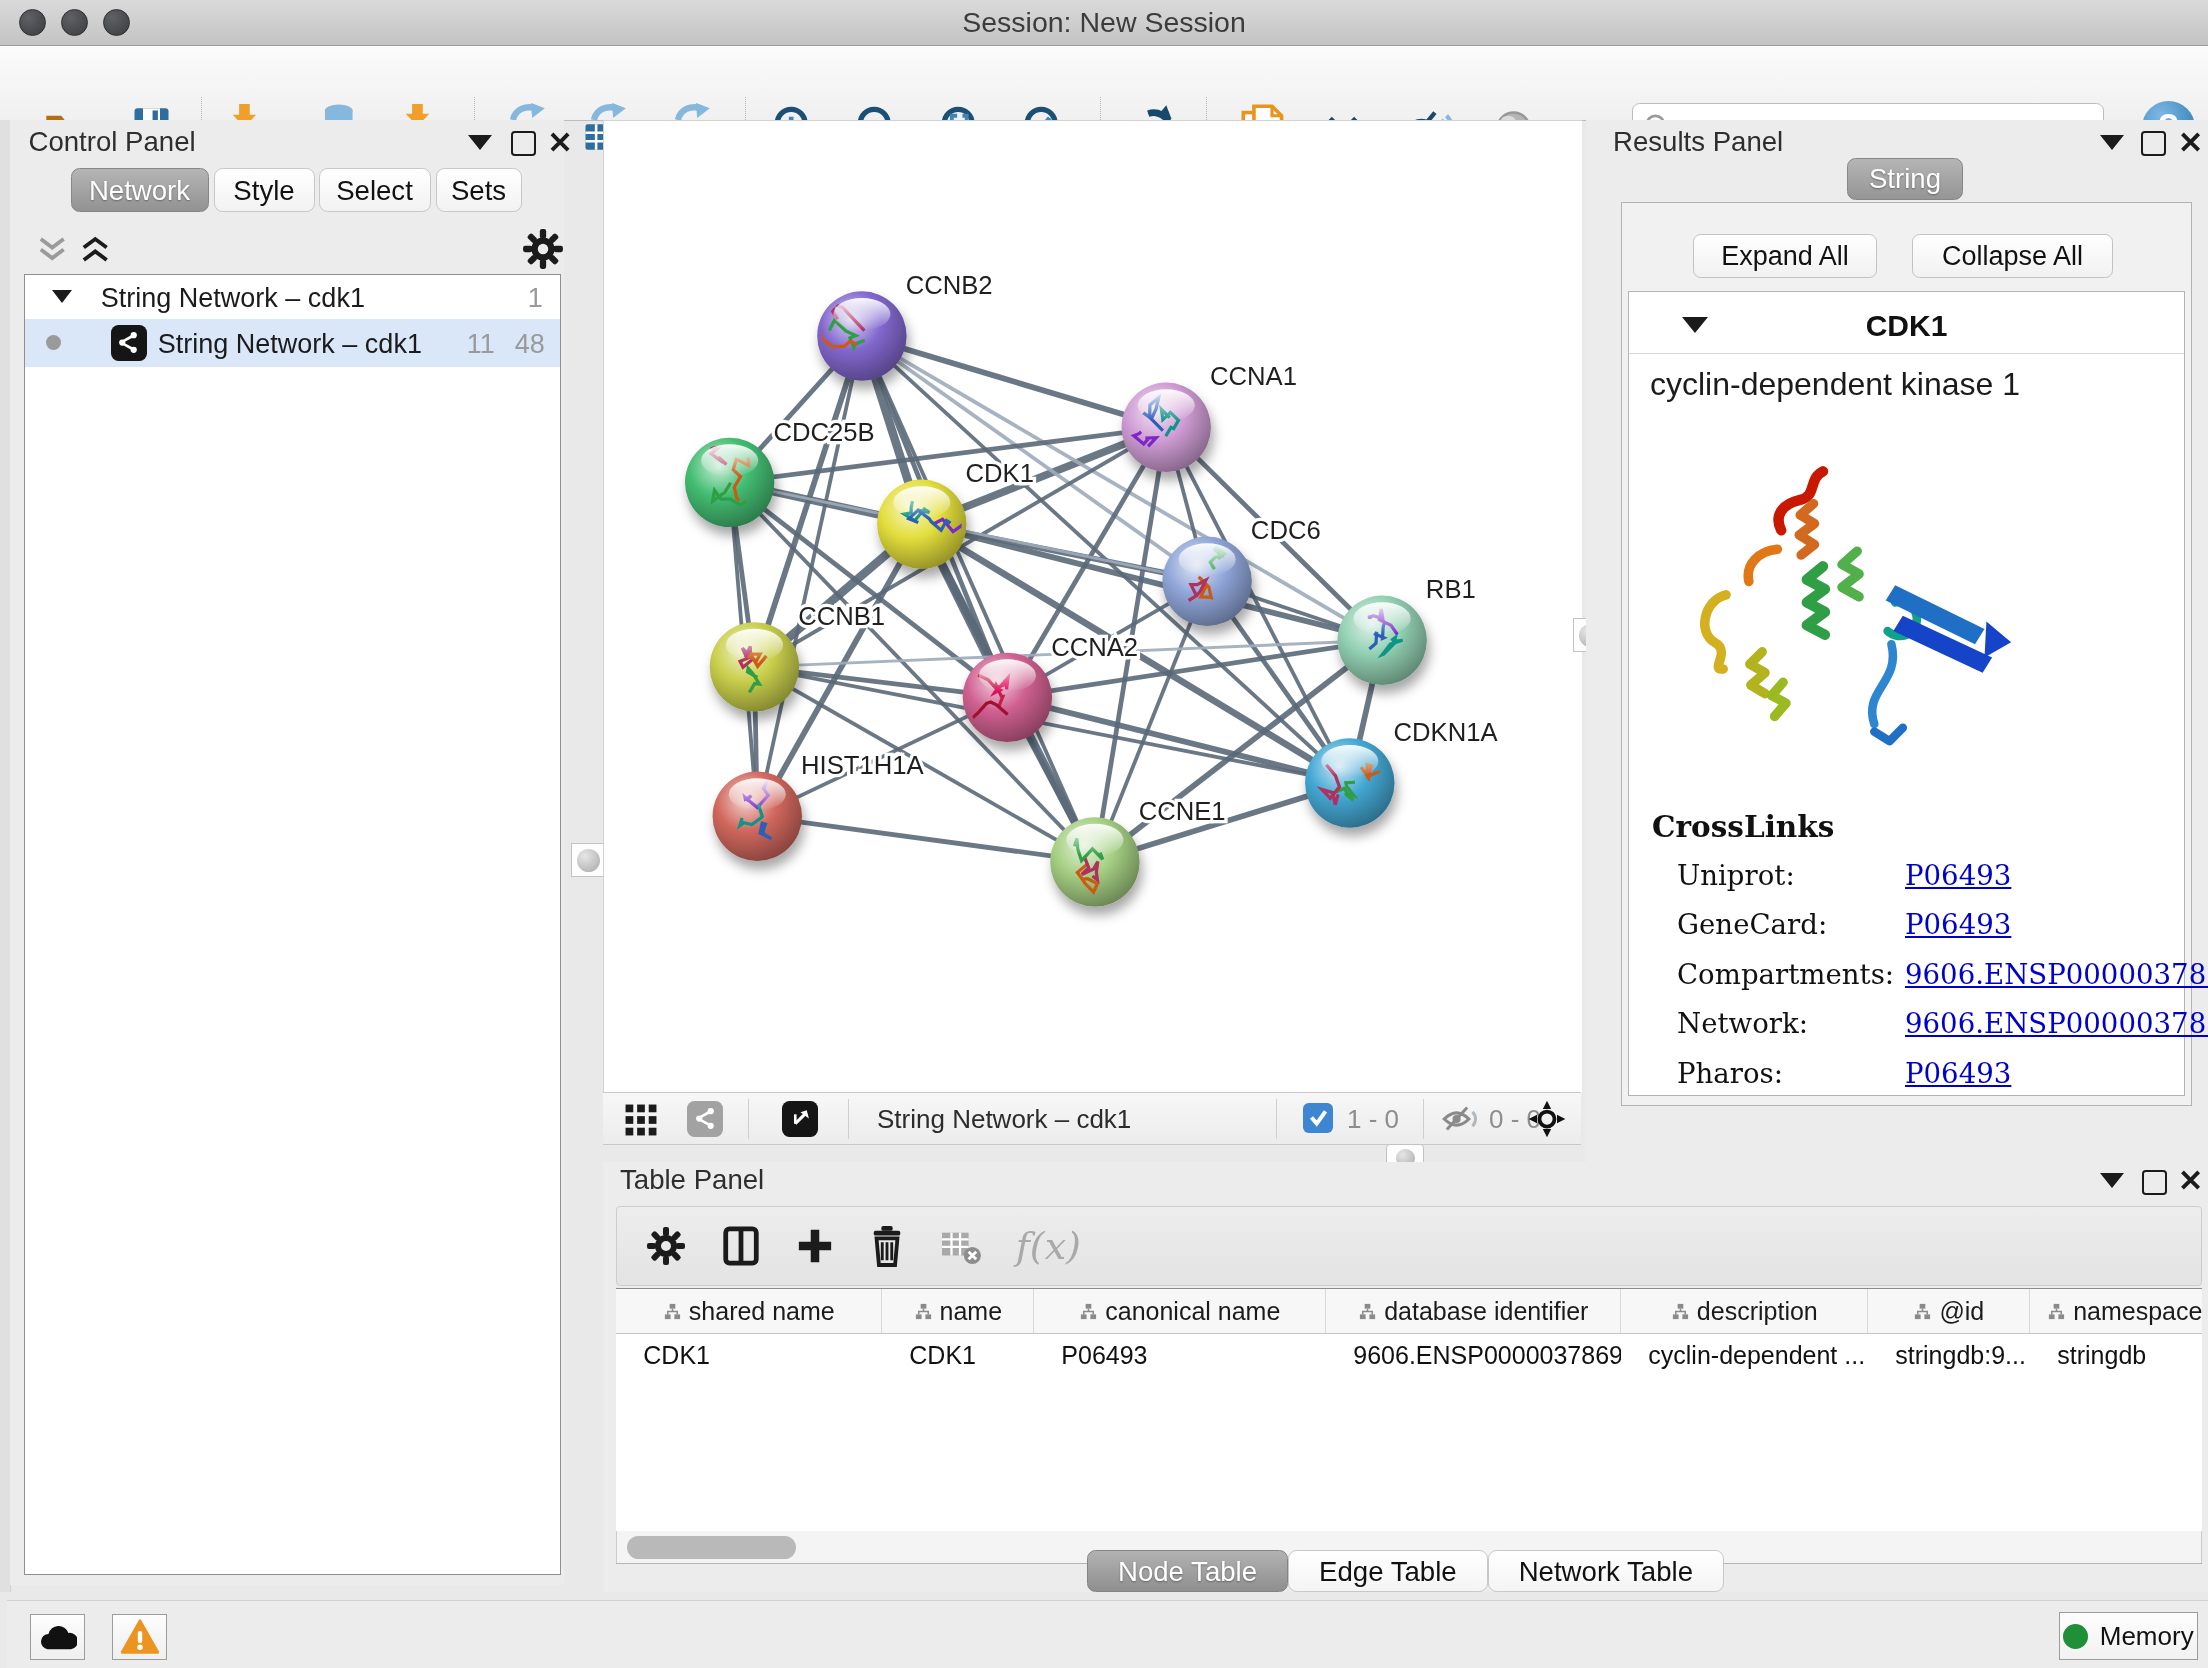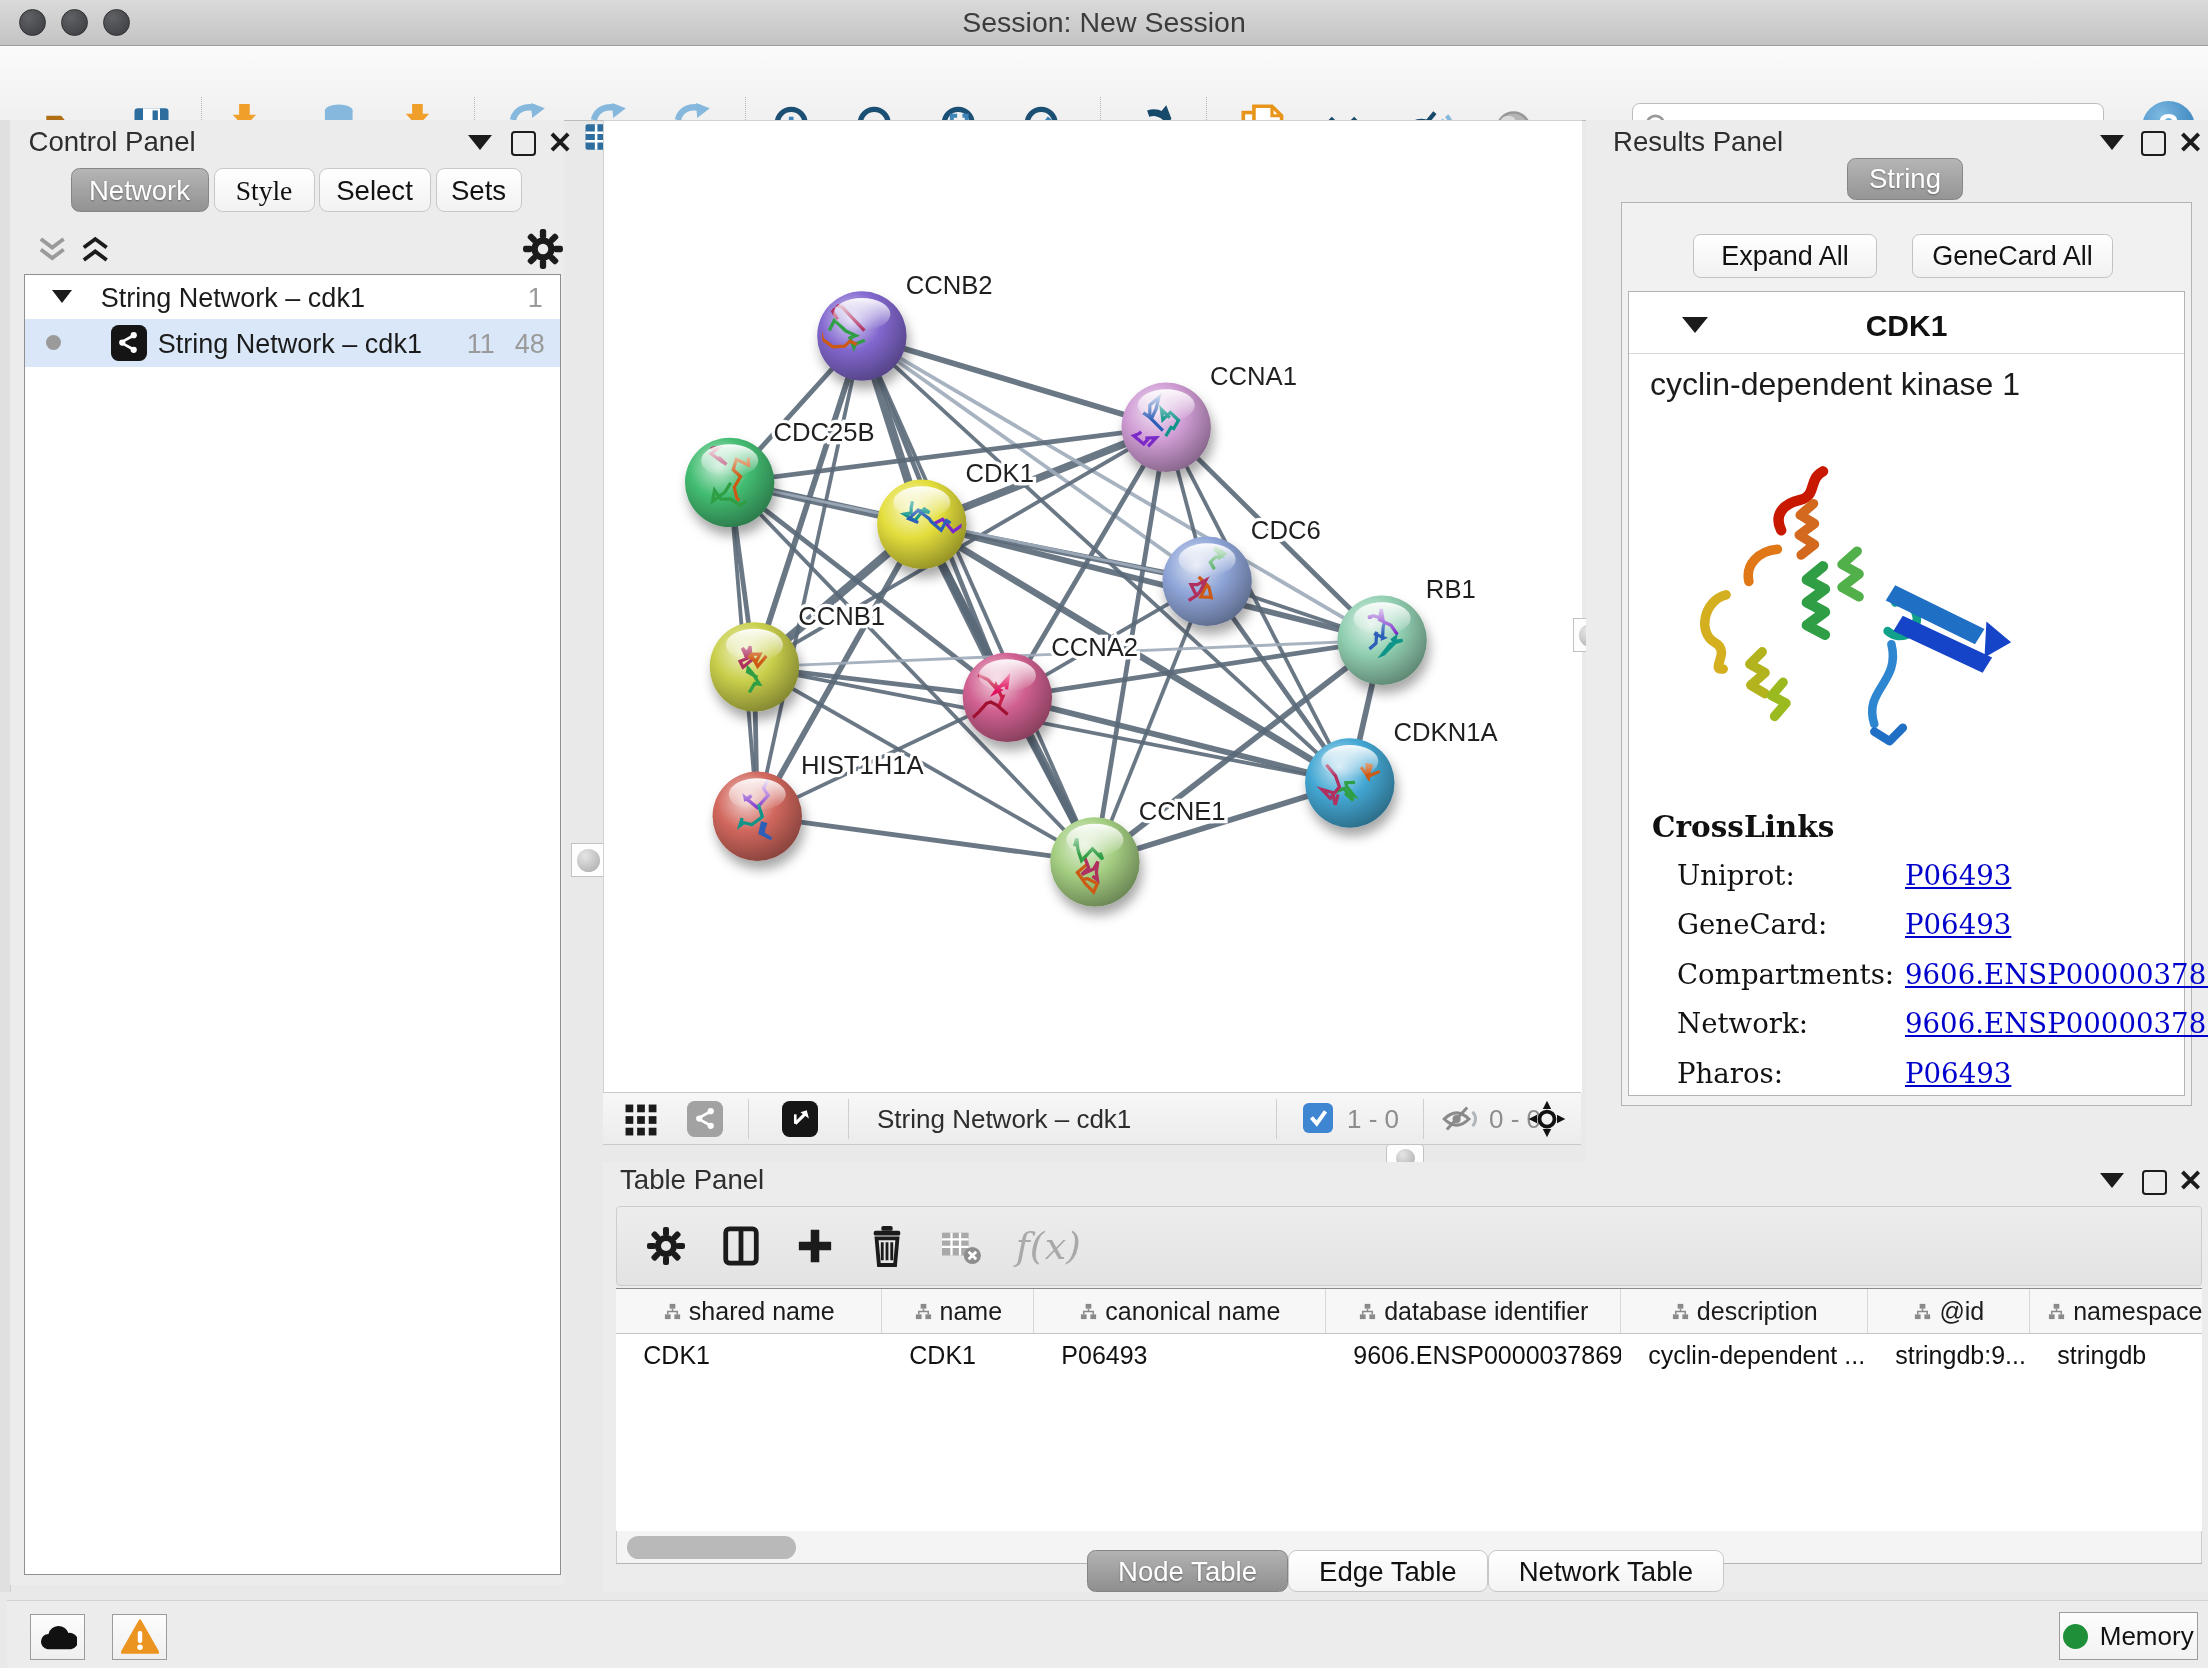--- a/index.html
+++ b/index.html
@@ -249,21 +249,21 @@
 
 <div class="abs leftstrip"></div>
 
 <div class="abs panel cpanel">
   <div class="abs phead" style="left:19px;top:5.7px">Control Panel</div>
   <div class="abs tri" style="left:458px;top:15px"></div>
   <div class="abs floaticon" style="left:501px;top:11.4px"></div>
   <div class="abs closeicon" style="left:538px;top:9.5px">✕</div>
   <div id="cp-tabs">
       <div class="abs ctab sel" style="left: 61px; top: 48px; width: 138px;">Network</div>
-      <div class="abs ctab" style="left: 204px; top: 48px; width: 101px; font-family: Liberation Serif, serif;">Style</div>
+      <div class="abs ctab" style="left: 204px; top: 48px; width: 101px;">Style</div>
       <div class="abs ctab" style="left: 309px; top: 48px; width: 112px;">Select</div>
       <div class="abs ctab" style="left: 426px; top: 48px; width: 86px;">Sets</div>
     </div>
   <svg class="abs" style="left:27px;top:116px" width="40" height="27" viewBox="0 0 42 28">
       <path d="M4 3l12 9 12-9M4 14l12 9 12-9" stroke="#9a9a9a" stroke-width="4" fill="none"></path>
     </svg>
   <svg class="abs" style="left:70px;top:116px" width="40" height="27" viewBox="0 0 42 28">
       <path d="M4 25l12-9 12 9M4 12l12-9 12 9" stroke="#1b1b1b" stroke-width="4" fill="none"></path>
     </svg>
   <svg class="abs" style="left:512px;top:108px" width="42" height="42" viewBox="0 0 40 40">
@@ -609,21 +609,21 @@
   </div>
 
 <div class="abs panel rpanel">
   <div class="abs phead" style="left:27px;top:5.7px">Results Panel</div>
   <div class="abs tri" style="left:514px;top:15px"></div>
   <div class="abs floaticon" style="left:555px;top:11.4px"></div>
   <div class="abs closeicon" style="left:592px;top:9.5px">✕</div>
   <div class="abs rtab">String</div>
   <div class="abs rbox"></div>
   <div class="abs rbtn" style="left:107px;width:184px">Expand All</div>
-  <div class="abs rbtn" style="left:326px;width:201px">GeneCard All</div>
+  <div class="abs rbtn" style="left:326px;width:201px">Collapse All</div>
 
   <div class="abs ribox">
     <div class="abs tri" style="left:53px;top:25px;border-left-width:13.3px;border-right-width:13.3px;border-top-width:16px"></div>
     <div class="abs gtitle">CDK1</div>
     <div class="abs" style="left:0;top:61px;width:100%;border-top:1px solid #d8d8d8"></div>
     <div class="abs gdesc">cyclin-dependent kinase 1</div>
 
     <svg class="abs" style="left:42px;top:162px" width="342" height="314" viewBox="0 0 360 330">
       <g fill="none" stroke-linecap="round" stroke-linejoin="round">
         <path d="M160 18c-16 8-6 26-24 30s-28 16-20 32" stroke="#c81800" stroke-width="11"></path>

